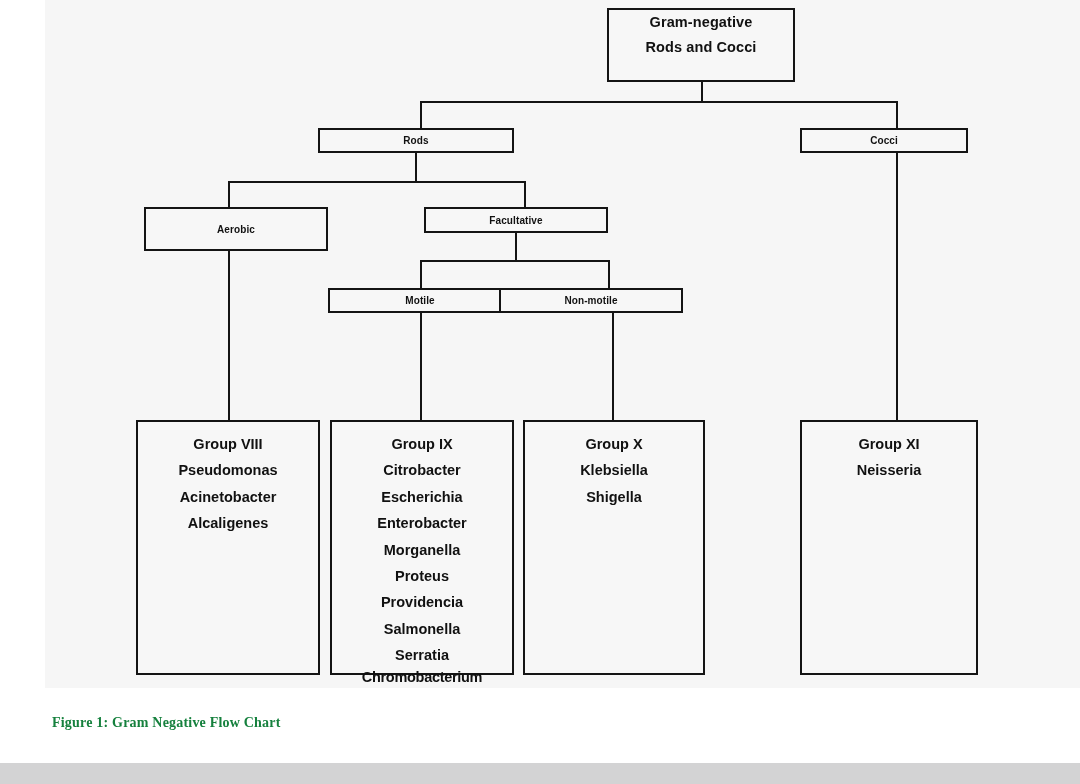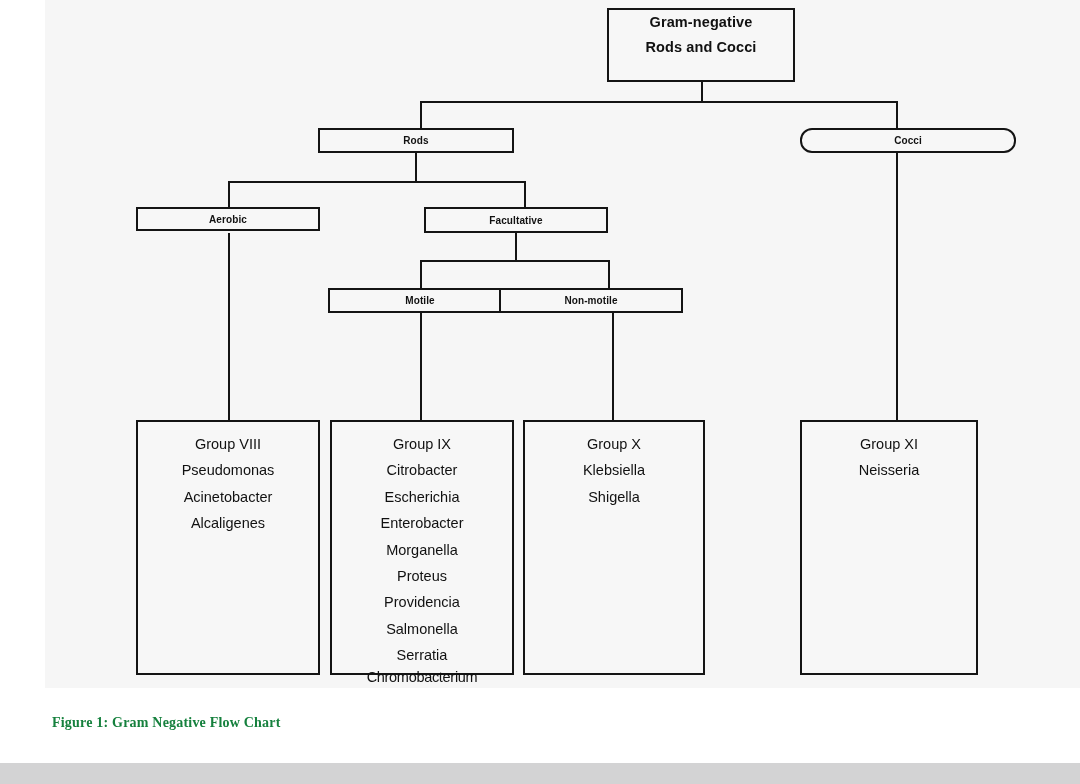--- a/index.html
+++ b/index.html
@@ -90,21 +90,21 @@
     overflow: visible;
   }
   .group-box .glist {
     margin: 0;
     padding: 0;
     list-style: none;
     text-align: center;
   }
   .group-box .glist li {
     font-size: 14.5px;
-    font-weight: normal;
+    font-weight: bold;
     color: #111111;
     line-height: 1.82;
     white-space: nowrap;
   }
   .group-box.tight .glist li.overflow-item {
     line-height: 1.25;
     letter-spacing: -0.3px;
     margin-left: -9px;
     margin-right: -9px;
   }
@@ -172,23 +172,23 @@
     <div class="vline" style="left:612px; top:313px; height:107px;"></div>
     <div class="vline" style="left:896px; top:153px; height:267px;"></div>
 
     <div class="node node-root" style="left:607px; top:8px; width:188px; height:74px;">
       <span class="root-line">Gram-negative</span>
       <span class="root-line">Rods and Cocci</span>
     </div>
 
     <div class="node node-single" style="left:318px; top:128px; width:196px; height:25px;">Rods</div>
 
-    <div class="node node-single" style="left:800px; top:128px; width:216px; height:25px;border-radius:12px;">Cocci</div>
-
-    <div class="node node-single" style="left:136px; top:207px; width:184px; height:24px;">Aerobic</div>
+    <div class="node node-single" style="left:800px; top:128px; width:168px; height:25px;">Cocci</div>
+
+    <div class="node node-single" style="left:144px; top:207px; width:184px; height:44px;">Aerobic</div>
 
     <div class="node node-single" style="left:424px; top:207px; width:184px; height:26px;">Facultative</div>
 
     <div class="node node-single" style="left:328px; top:288px; width:184px; height:25px;">Motile</div>
 
     <div class="node node-single" style="left:499px; top:288px; width:184px; height:25px;text-align:center;">Non-motile</div>
 
     <div class="group-box" style="left:136px; top:420px; width:184px; height:255px;">
       <ul class="glist">
         <li>Group VIII</li>

